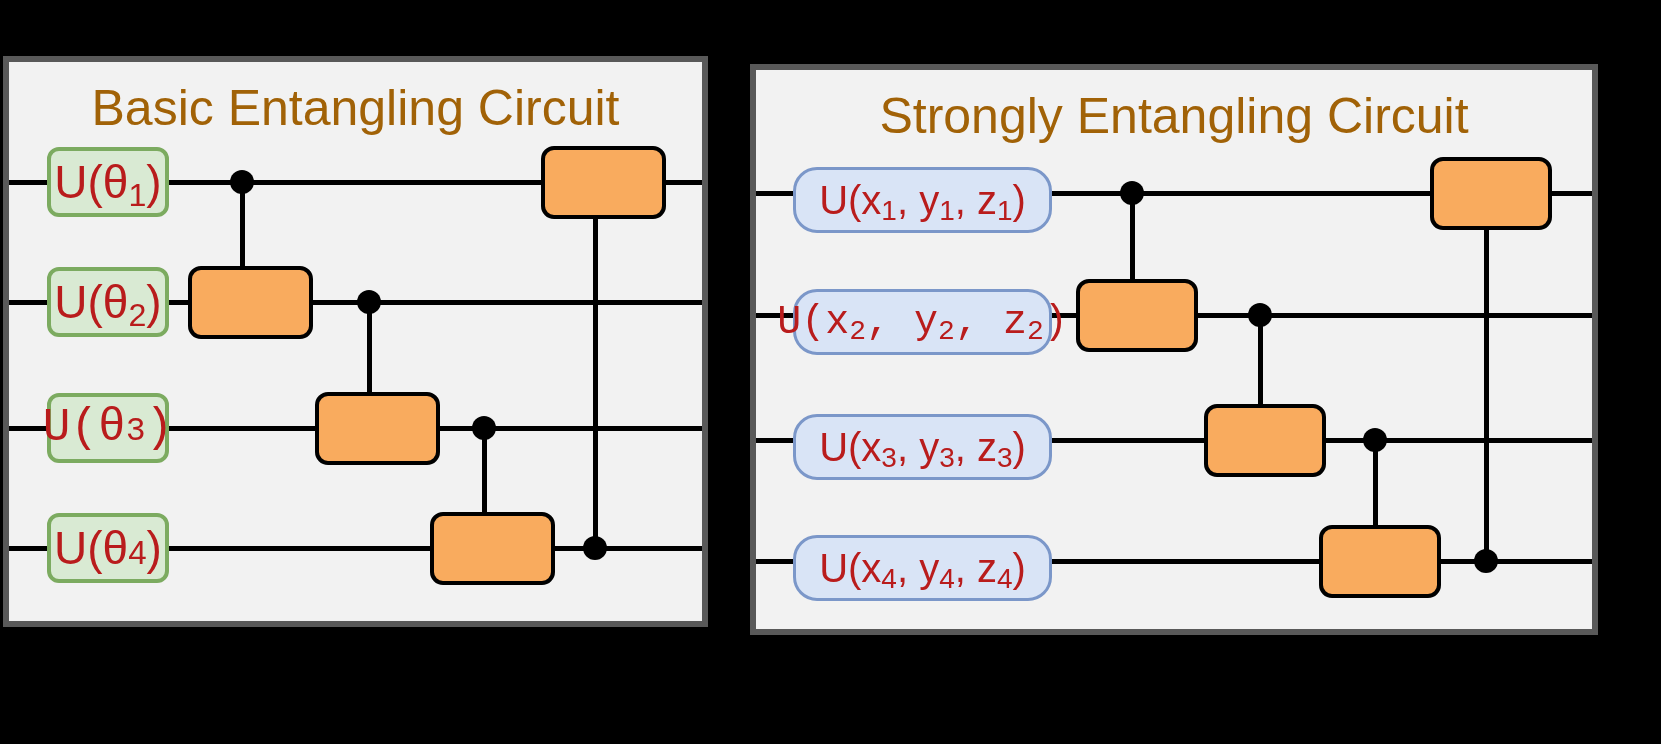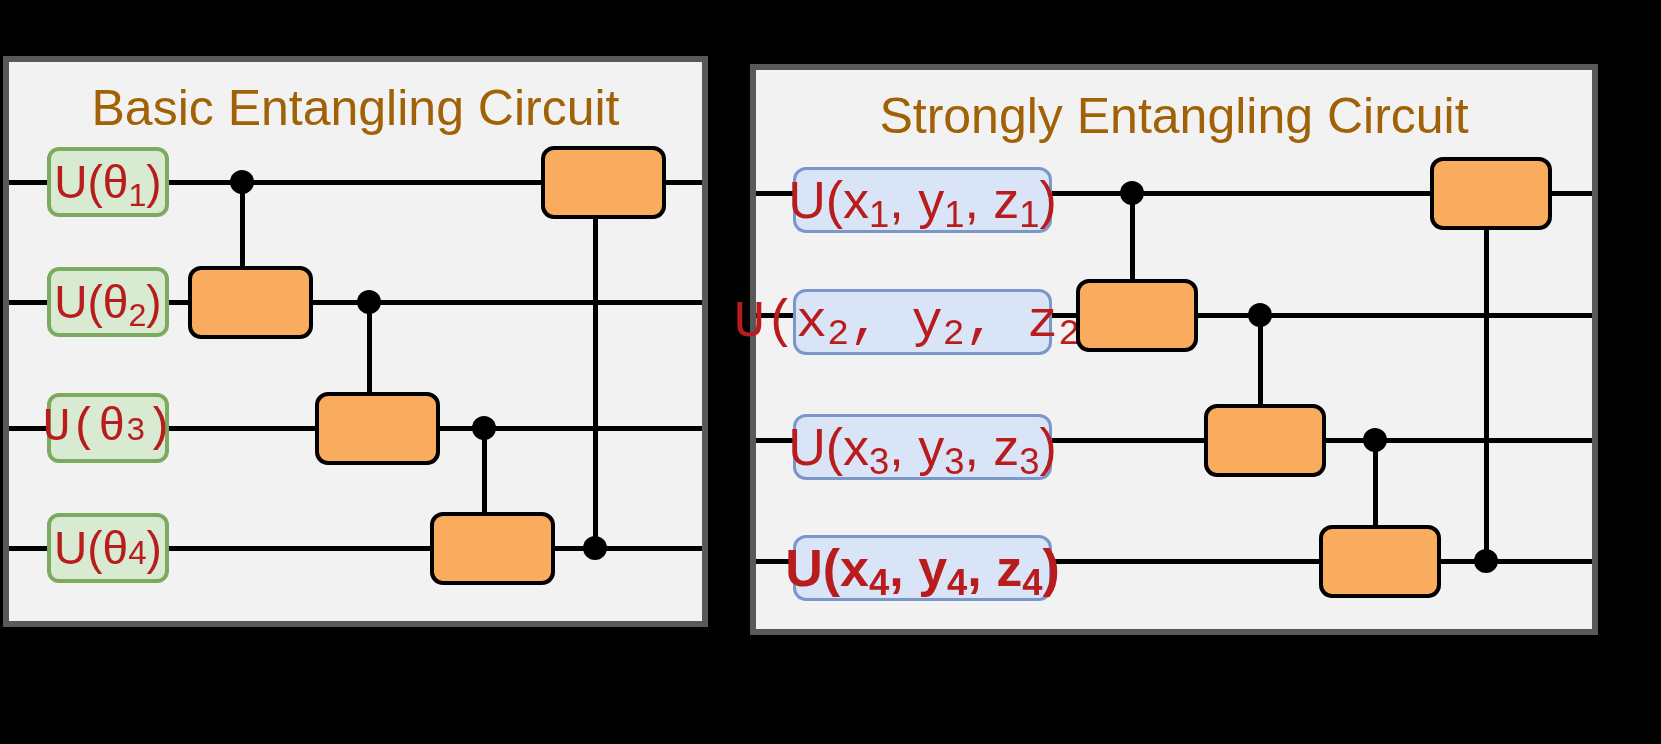--- a/index.html
+++ b/index.html
@@ -8,21 +8,21 @@
   #canvas{position:absolute;left:0;top:0;width:1661px;height:744px;background:#000;}
   .panel{position:absolute;background:#f2f2f2;border:6px solid #595959;box-sizing:border-box;}
   .panel-title{position:absolute;top:18px;left:0;right:0;margin:0;text-align:center;
        font-size:50px;line-height:56px;font-weight:400;color:#a16207;letter-spacing:0;}
   .stage{position:absolute;left:0;top:0;right:0;bottom:0;}
   .wire{position:absolute;height:5px;background:#000;}
   .vline{position:absolute;width:5px;background:#000;}
   .qlabel{position:absolute;box-sizing:border-box;display:flex;align-items:center;
        justify-content:center;color:#b91c1c;white-space:nowrap;}
   .qlabel.green{background:#d9ead3;border:4px solid #7cab60;border-radius:12px;font-size:46px;}
-  .qlabel.blue{background:#d9e4f6;border:3px solid #7b97c9;border-radius:13px;font-size:52px;}
+  .qlabel.blue{background:#d9e4f6;border:3px solid #7b97c9;border-radius:24px;font-size:40px;}
   .lbl{white-space:nowrap;}
   .s-sub{font-size:70%;position:relative;top:0.24em;}
   .s-small{font-size:72%;position:relative;top:0;}
   .ent{position:absolute;background:#f9ab5e;border:4px solid #000;border-radius:13px;
        box-sizing:border-box;}
   .dot{position:absolute;width:24px;height:24px;background:#000;border-radius:50%;}
 </style>
 </head>
 <body>
 
@@ -75,21 +75,21 @@
         <div class="vline" style="left: 727.5px; top: 123px; height: 368px;"></div>
         <div class="qlabel blue" style="left: 37px; top: 97px; width: 259px; height: 66px;">
           <span class="lbl"><span>U(x</span><span class="s-sub">1</span><span>, y</span><span class="s-sub">1</span><span>, z</span><span class="s-sub">1</span><span>)</span></span>
         </div>
         <div class="qlabel blue" style="left: 37px; top: 219px; width: 259px; height: 66px; font-family: Liberation Mono, monospace;">
           <span class="lbl"><span>U(x</span><span class="s-sub">2</span><span>, y</span><span class="s-sub">2</span><span>, z</span><span class="s-sub">2</span><span>)</span></span>
         </div>
         <div class="qlabel blue" style="left: 37px; top: 344px; width: 259px; height: 66px;">
           <span class="lbl"><span>U(x</span><span class="s-sub">3</span><span>, y</span><span class="s-sub">3</span><span>, z</span><span class="s-sub">3</span><span>)</span></span>
         </div>
-        <div class="qlabel blue" style="left: 37px; top: 465px; width: 259px; height: 66px; font-weight: bold;">
+        <div class="qlabel blue" style="left: 37px; top: 465px; width: 259px; height: 66px;">
           <span class="lbl"><span>U(x</span><span class="s-sub">4</span><span>, y</span><span class="s-sub">4</span><span>, z</span><span class="s-sub">4</span><span>)</span></span>
         </div>
         <div class="ent" style="left: 320px; top: 208.5px; width: 122px; height: 73px;"></div>
         <div class="ent" style="left: 448px; top: 333.5px; width: 122px; height: 73px;"></div>
         <div class="ent" style="left: 563px; top: 454.5px; width: 122px; height: 73px;"></div>
         <div class="ent" style="left: 674px; top: 86.5px; width: 122px; height: 73px;"></div>
         <div class="dot" style="left: 364px; top: 111px;"></div>
         <div class="dot" style="left: 492px; top: 233px;"></div>
         <div class="dot" style="left: 607px; top: 358px;"></div>
         <div class="dot" style="left: 718px; top: 479px;"></div>

